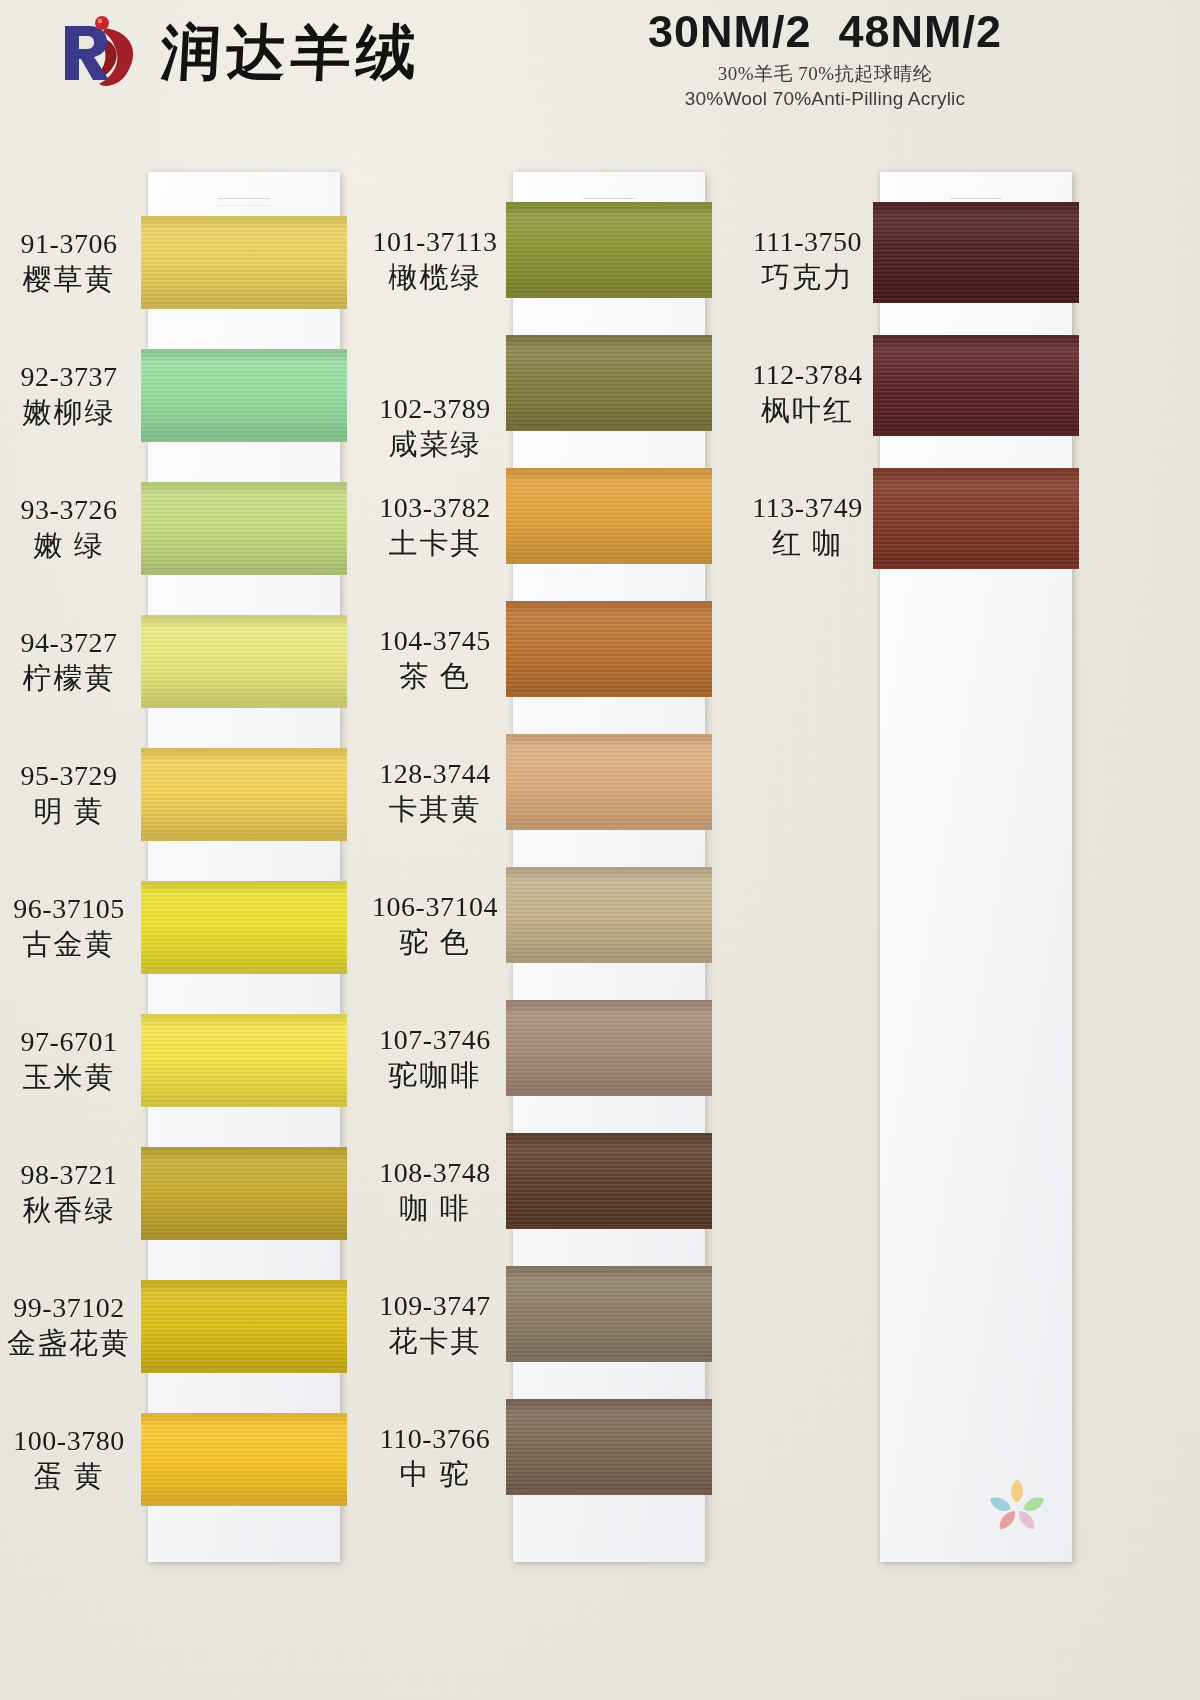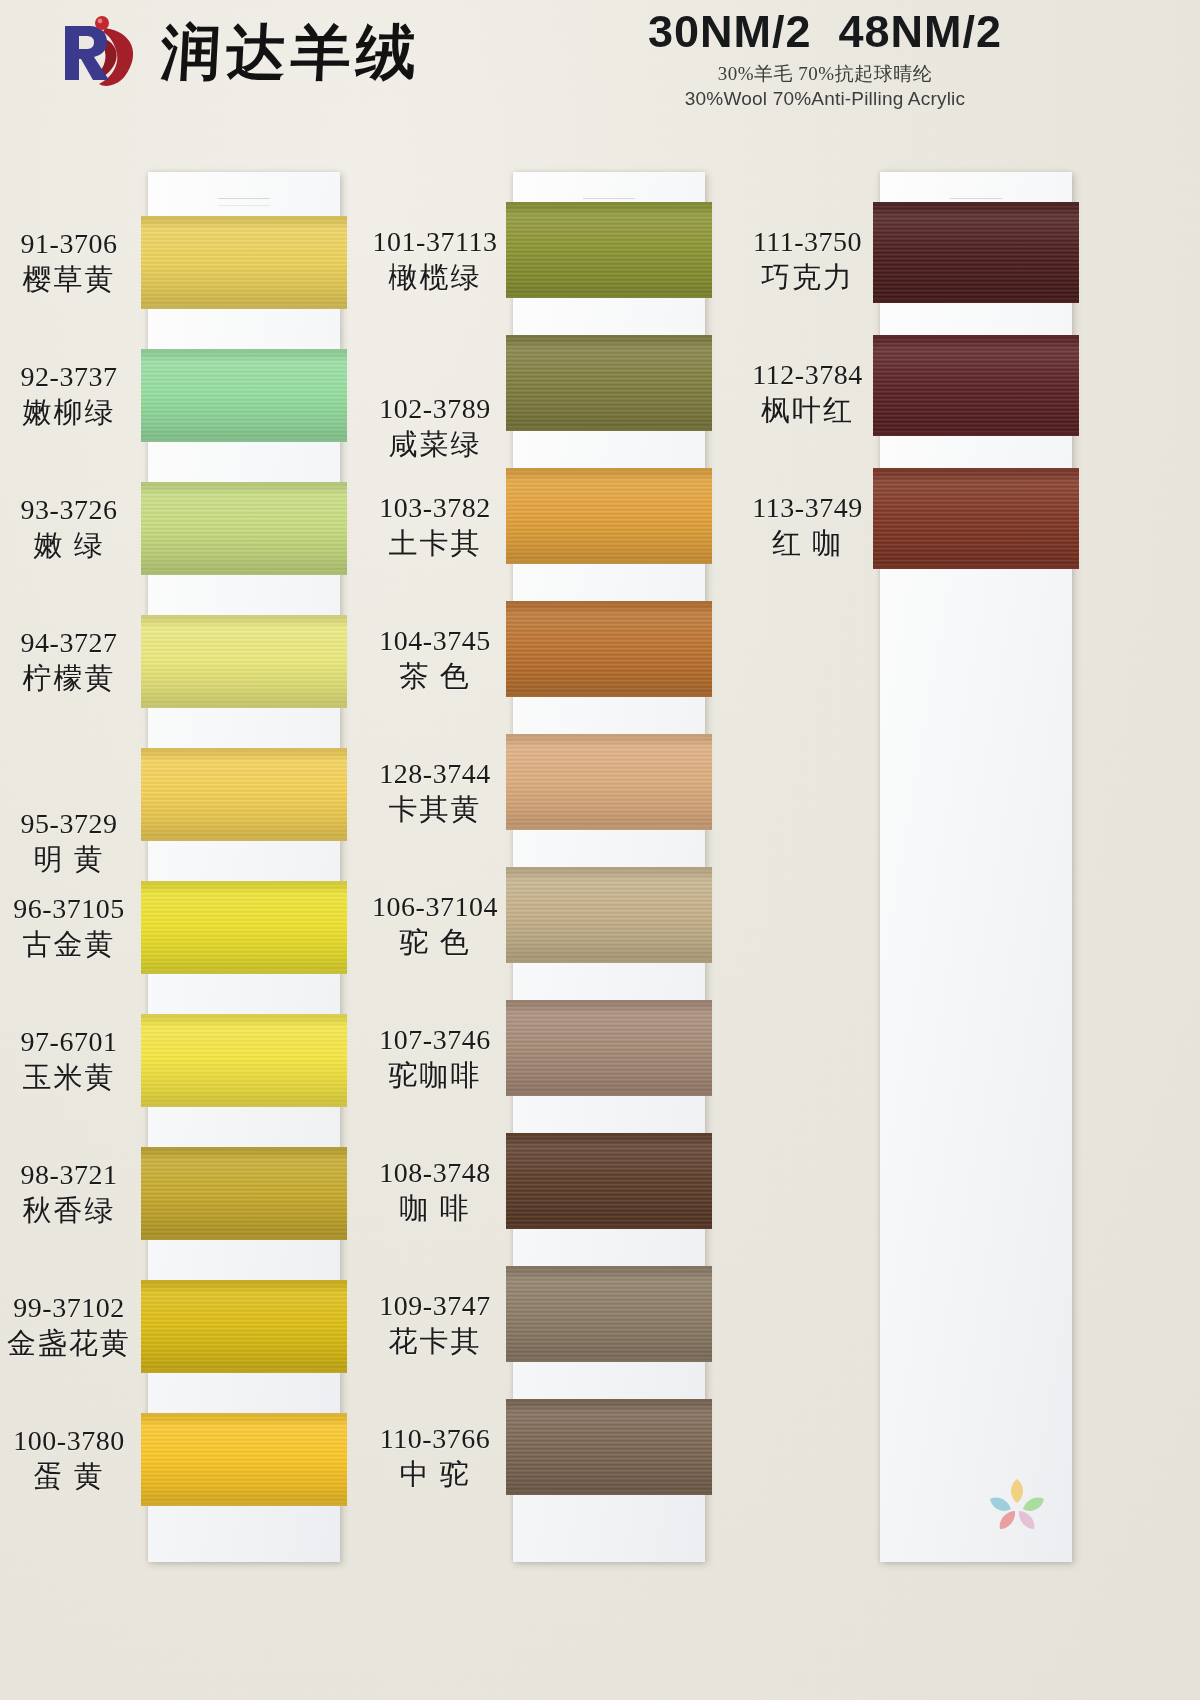--- a/index.html
+++ b/index.html
@@ -336,21 +336,21 @@
         <div class="cname">嫩柳绿</div>
       </div>
       <div class="label label-left" style="top: 321px; width: 100%;">
         <div class="code">93-3726</div>
         <div class="cname">嫩 绿</div>
       </div>
       <div class="label label-left" style="top: 454px; width: 100%;">
         <div class="code">94-3727</div>
         <div class="cname">柠檬黄</div>
       </div>
-      <div class="label label-left" style="top: 587px; width: 100%; margin-top: 48px;">
+      <div class="label label-left" style="top: 587px; width: 100%;">
         <div class="code">95-3729</div>
         <div class="cname">明 黄</div>
       </div>
       <div class="label label-left" style="top: 720px; width: 100%;">
         <div class="code">96-37105</div>
         <div class="cname">古金黄</div>
       </div>
       <div class="label label-left" style="top: 853px; width: 100%;">
         <div class="code">97-6701</div>
         <div class="cname">玉米黄</div>

